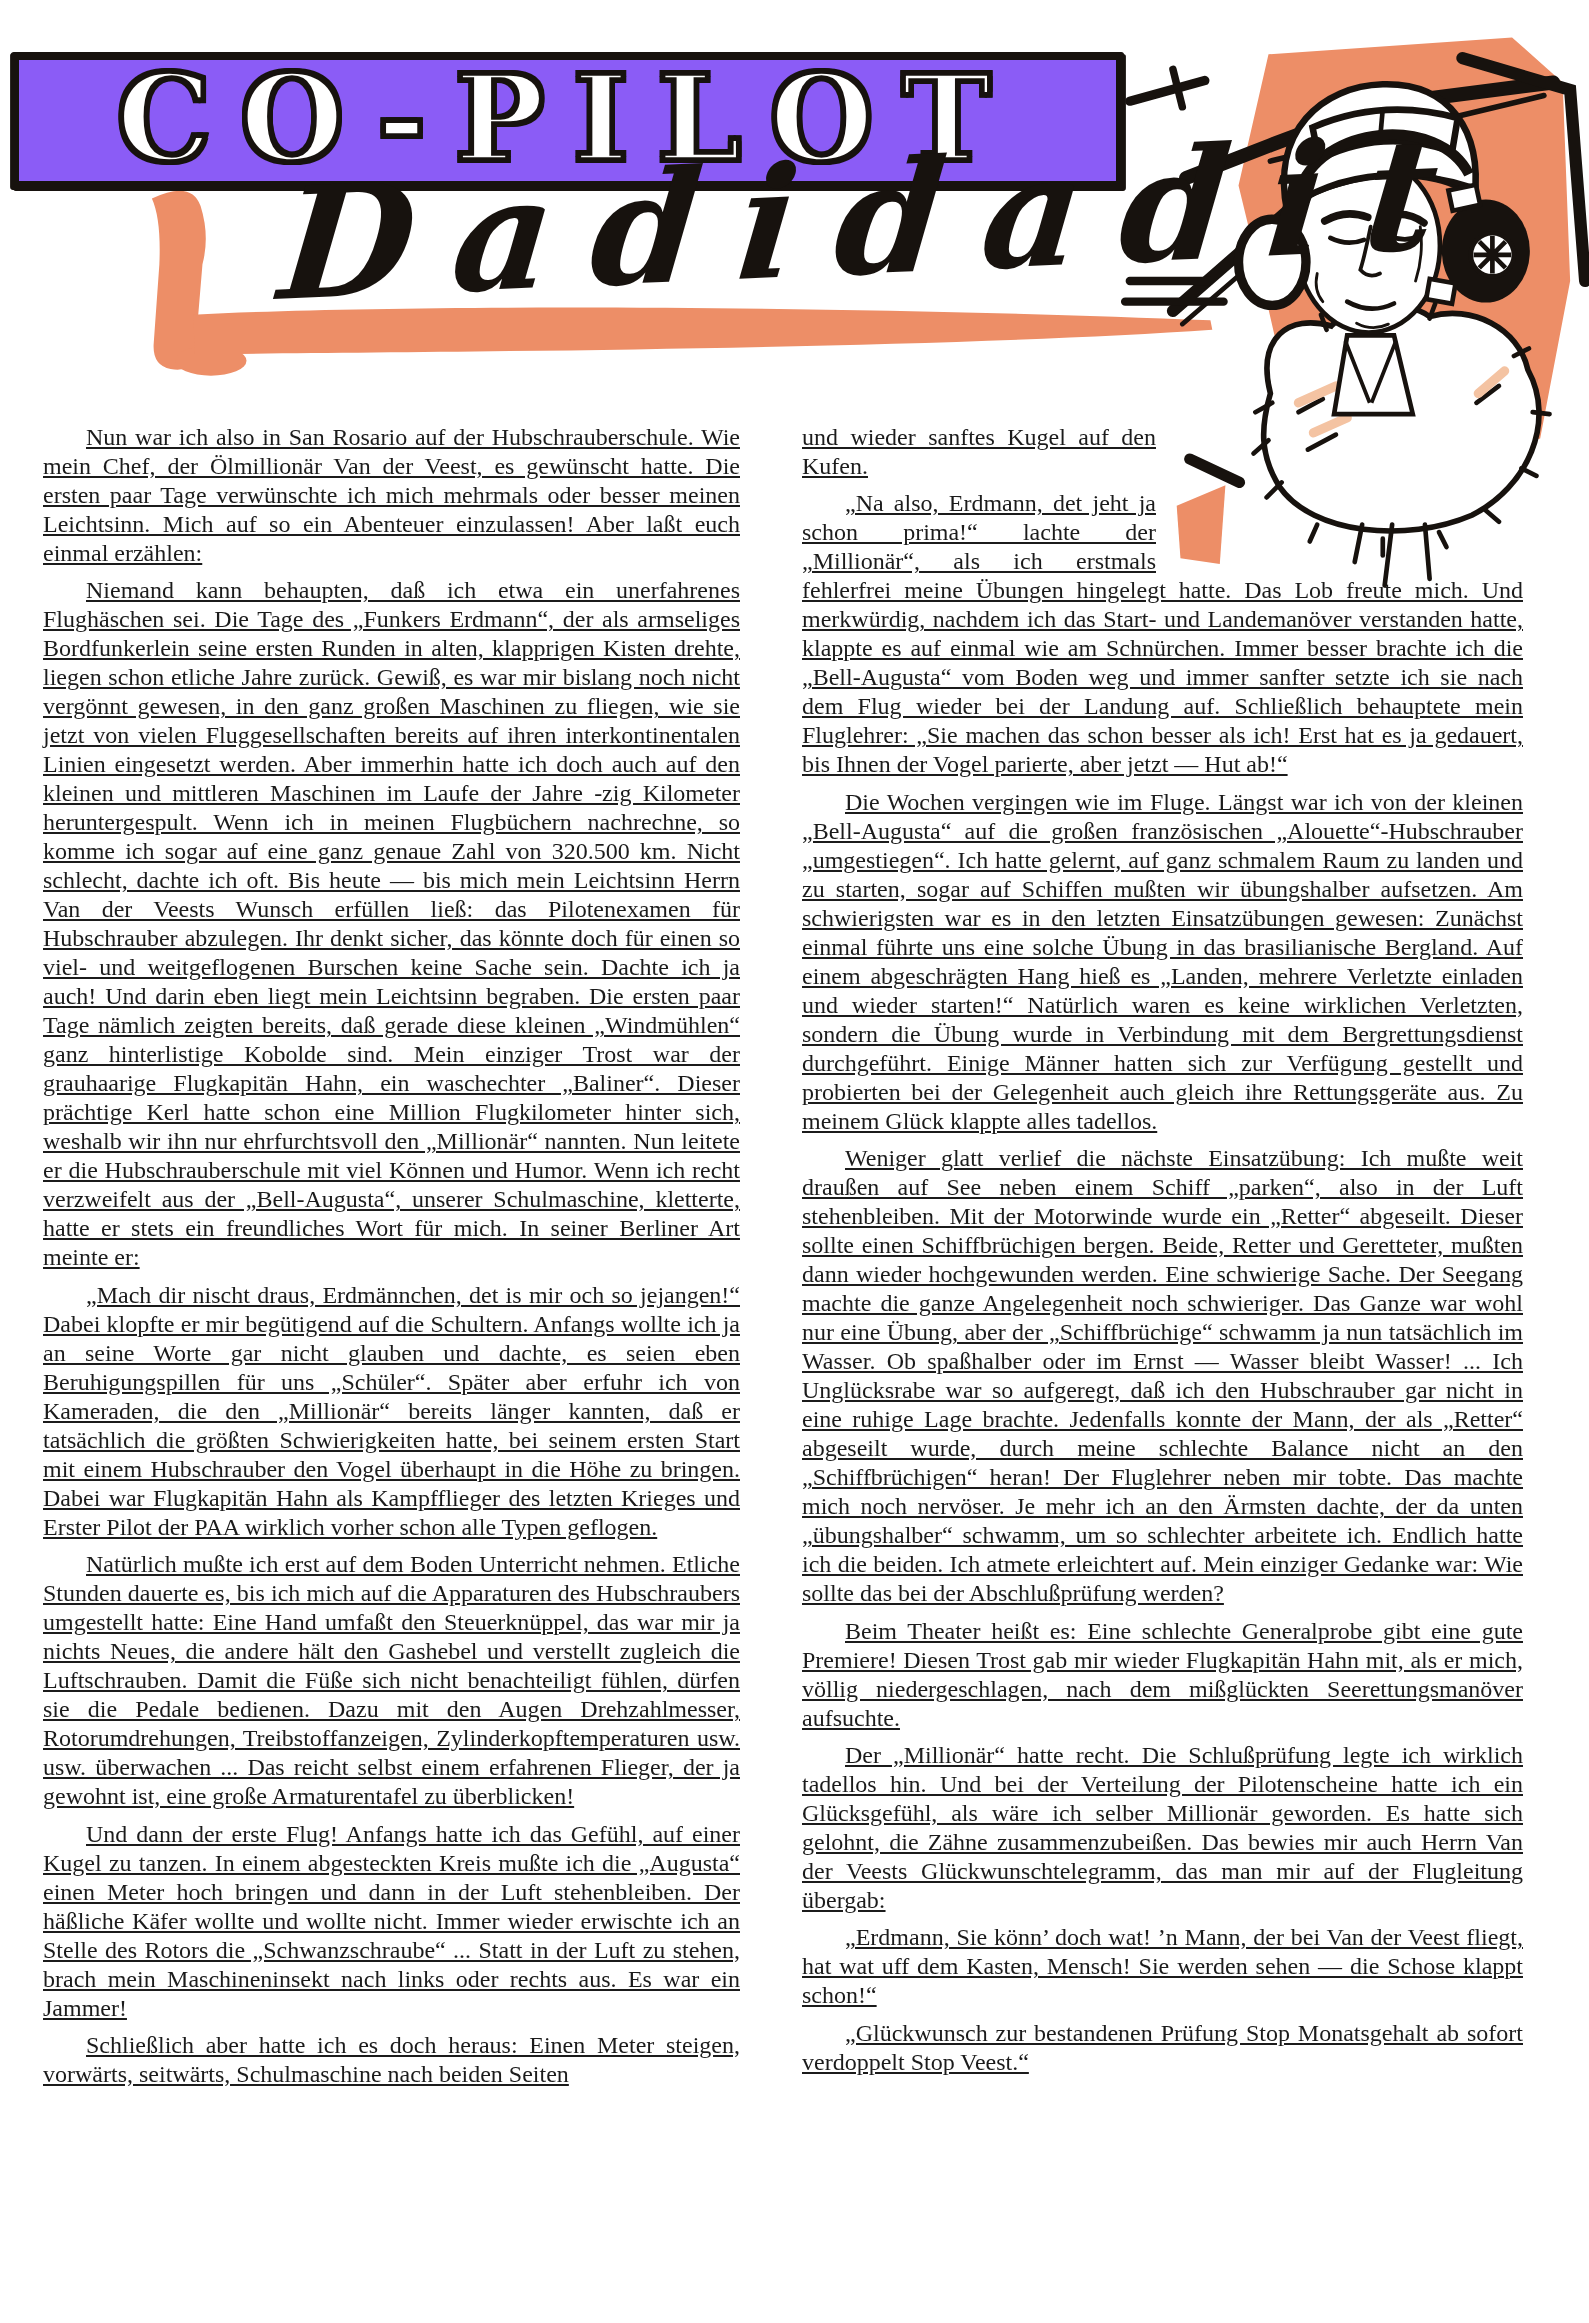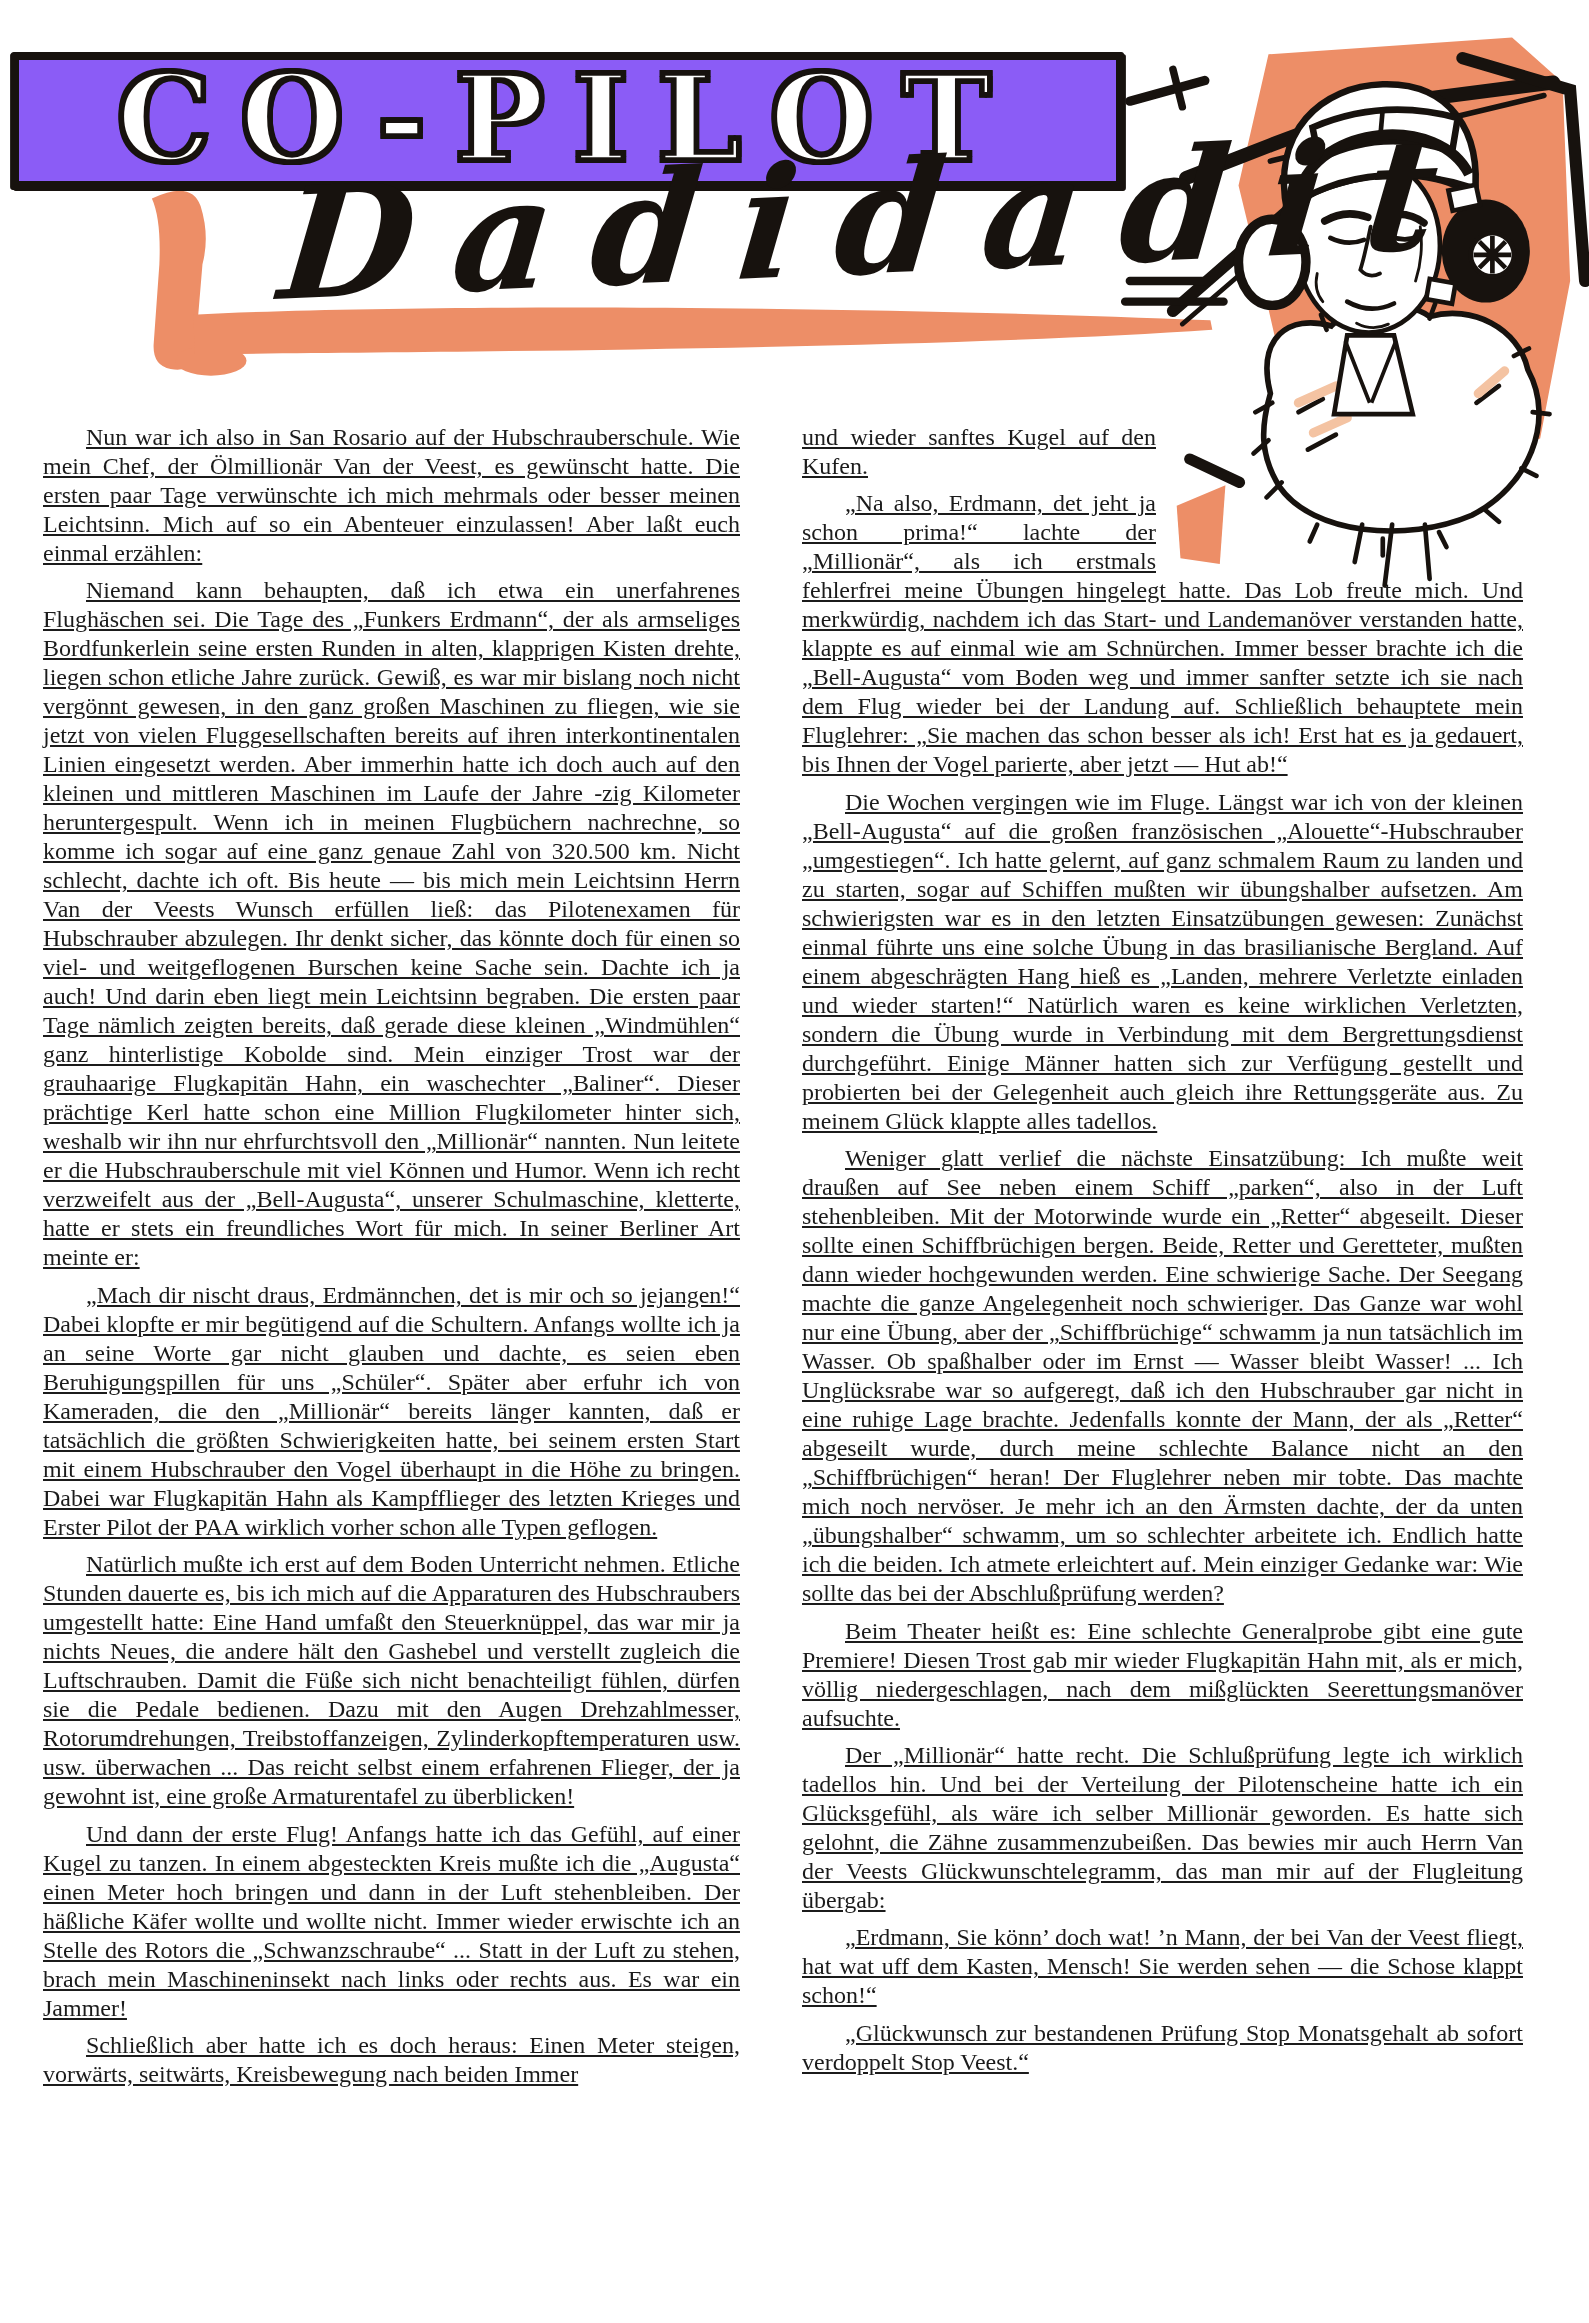--- a/index.html
+++ b/index.html
@@ -150,21 +150,21 @@
     </div>
     <div class="script-title">Dadidadit</div>
   </header>
 
   <section class="col col-left">
     <p class="ind">Nun war ich also in San Rosario auf der Hubschrauberschule. Wie mein Chef, der Ölmillionär Van der Veest, es gewünscht hatte. Die ersten paar Tage verwünschte ich mich mehrmals oder besser meinen Leichtsinn. Mich auf so ein Abenteuer einzulassen! Aber laßt euch einmal erzählen:</p>
     <p class="ind">Niemand kann behaupten, daß ich etwa ein unerfahrenes Flughäschen sei. Die Tage des „Funkers Erdmann“, der als armseliges Bordfunkerlein seine ersten Runden in alten, klapprigen Kisten drehte, liegen schon etliche Jahre zurück. Gewiß, es war mir bislang noch nicht vergönnt gewesen, in den ganz großen Maschinen zu fliegen, wie sie jetzt von vielen Fluggesellschaften bereits auf ihren interkontinentalen Linien eingesetzt werden. Aber immerhin hatte ich doch auch auf den kleinen und mittleren Maschinen im Laufe der Jahre -zig Kilometer heruntergespult. Wenn ich in meinen Flugbüchern nachrechne, so komme ich sogar auf eine ganz genaue Zahl von 320.500 km. Nicht schlecht, dachte ich oft. Bis heute — bis mich mein Leichtsinn Herrn Van der Veests Wunsch erfüllen ließ: das Pilotenexamen für Hubschrauber abzulegen. Ihr denkt sicher, das könnte doch für einen so viel- und weitgeflogenen Burschen keine Sache sein. Dachte ich ja auch! Und darin eben liegt mein Leichtsinn begraben. Die ersten paar Tage nämlich zeigten bereits, daß gerade diese kleinen „Windmühlen“ ganz hinterlistige Kobolde sind. Mein einziger Trost war der grauhaarige Flugkapitän Hahn, ein waschechter „Baliner“. Dieser prächtige Kerl hatte schon eine Million Flugkilometer hinter sich, weshalb wir ihn nur ehrfurchtsvoll den „Millionär“ nannten. Nun leitete er die Hubschrauberschule mit viel Können und Humor. Wenn ich recht verzweifelt aus der „Bell-Augusta“, unserer Schulmaschine, kletterte, hatte er stets ein freundliches Wort für mich. In seiner Berliner Art meinte er:</p>
     <p class="ind">„Mach dir nischt draus, Erdmännchen, det is mir och so jejangen!“ Dabei klopfte er mir begütigend auf die Schultern. Anfangs wollte ich ja an seine Worte gar nicht glauben und dachte, es seien eben Beruhigungspillen für uns „Schüler“. Später aber erfuhr ich von Kameraden, die den „Millionär“ bereits länger kannten, daß er tatsächlich die größten Schwierigkeiten hatte, bei seinem ersten Start mit einem Hubschrauber den Vogel überhaupt in die Höhe zu bringen. Dabei war Flugkapitän Hahn als Kampfflieger des letzten Krieges und Erster Pilot der PAA wirklich vorher schon alle Typen geflogen.</p>
     <p class="ind">Natürlich mußte ich erst auf dem Boden Unterricht nehmen. Etliche Stunden dauerte es, bis ich mich auf die Apparaturen des Hubschraubers umgestellt hatte: Eine Hand umfaßt den Steuerknüppel, das war mir ja nichts Neues, die andere hält den Gashebel und verstellt zugleich die Luftschrauben. Damit die Füße sich nicht benachteiligt fühlen, dürfen sie die Pedale bedienen. Dazu mit den Augen Drehzahlmesser, Rotorumdrehungen, Treibstoffanzeigen, Zylinderkopftemperaturen usw. usw. überwachen ... Das reicht selbst einem erfahrenen Flieger, der ja gewohnt ist, eine große Armaturentafel zu überblicken!</p>
     <p class="ind">Und dann der erste Flug! Anfangs hatte ich das Gefühl, auf einer Kugel zu tanzen. In einem abgesteckten Kreis mußte ich die „Augusta“ einen Meter hoch bringen und dann in der Luft stehenbleiben. Der häßliche Käfer wollte und wollte nicht. Immer wieder erwischte ich an Stelle des Rotors die „Schwanzschraube“ ... Statt in der Luft zu stehen, brach mein Maschineninsekt nach links oder rechts aus. Es war ein Jammer!</p>
-    <p class="ind">Schließlich aber hatte ich es doch heraus: Einen Meter steigen, vorwärts, seitwärts, Kreisbewegung nach beiden Immer</p>
+    <p class="ind">Schließlich aber hatte ich es doch heraus: Einen Meter steigen, vorwärts, seitwärts, Schulmaschine nach beiden Seiten</p>
   </section>
 
   <section class="col col-right">
     <div class="illu-spacer"></div>
     <p>und wieder sanftes Kugel auf den Kufen.</p>
     <p class="ind">„Na also, Erdmann, det jeht ja schon prima!“ lachte der „Millionär“, als ich erstmals fehlerfrei meine Übungen hingelegt hatte. Das Lob freute mich. Und merkwürdig, nachdem ich das Start- und Landemanöver verstanden hatte, klappte es auf einmal wie am Schnürchen. Immer besser brachte ich die „Bell-Augusta“ vom Boden weg und immer sanfter setzte ich sie nach dem Flug wieder bei der Landung auf. Schließlich behauptete mein Fluglehrer: „Sie machen das schon besser als ich! Erst hat es ja gedauert, bis Ihnen der Vogel parierte, aber jetzt — Hut ab!“</p>
     <p class="ind">Die Wochen vergingen wie im Fluge. Längst war ich von der kleinen „Bell-Augusta“ auf die großen französischen „Alouette“-Hubschrauber „umgestiegen“. Ich hatte gelernt, auf ganz schmalem Raum zu landen und zu starten, sogar auf Schiffen mußten wir übungshalber aufsetzen. Am schwierigsten war es in den letzten Einsatzübungen gewesen: Zunächst einmal führte uns eine solche Übung in das brasilianische Bergland. Auf einem abgeschrägten Hang hieß es „Landen, mehrere Verletzte einladen und wieder starten!“ Natürlich waren es keine wirklichen Verletzten, sondern die Übung wurde in Verbindung mit dem Bergrettungsdienst durchgeführt. Einige Männer hatten sich zur Verfügung gestellt und probierten bei der Gelegenheit auch gleich ihre Rettungsgeräte aus. Zu meinem Glück klappte alles tadellos.</p>
     <p class="ind">Weniger glatt verlief die nächste Einsatzübung: Ich mußte weit draußen auf See neben einem Schiff „parken“, also in der Luft stehenbleiben. Mit der Motorwinde wurde ein „Retter“ abgeseilt. Dieser sollte einen Schiffbrüchigen bergen. Beide, Retter und Geretteter, mußten dann wieder hochgewunden werden. Eine schwierige Sache. Der Seegang machte die ganze Angelegenheit noch schwieriger. Das Ganze war wohl nur eine Übung, aber der „Schiffbrüchige“ schwamm ja nun tatsächlich im Wasser. Ob spaßhalber oder im Ernst — Wasser bleibt Wasser! ... Ich Unglücksrabe war so aufgeregt, daß ich den Hubschrauber gar nicht in eine ruhige Lage brachte. Jedenfalls konnte der Mann, der als „Retter“ abgeseilt wurde, durch meine schlechte Balance nicht an den „Schiffbrüchigen“ heran! Der Fluglehrer neben mir tobte. Das machte mich noch nervöser. Je mehr ich an den Ärmsten dachte, der da unten „übungshalber“ schwamm, um so schlechter arbeitete ich. Endlich hatte ich die beiden. Ich atmete erleichtert auf. Mein einziger Gedanke war: Wie sollte das bei der Abschlußprüfung werden?</p>
     <p class="ind">Beim Theater heißt es: Eine schlechte Generalprobe gibt eine gute Premiere! Diesen Trost gab mir wieder Flugkapitän Hahn mit, als er mich, völlig niedergeschlagen, nach dem mißglückten Seerettungsmanöver aufsuchte.</p>
     <p class="ind">Der „Millionär“ hatte recht. Die Schlußprüfung legte ich wirklich tadellos hin. Und bei der Verteilung der Pilotenscheine hatte ich ein Glücksgefühl, als wäre ich selber Millionär geworden. Es hatte sich gelohnt, die Zähne zusammenzubeißen. Das bewies mir auch Herrn Van der Veests Glückwunschtelegramm, das man mir auf der Flugleitung übergab:</p>

